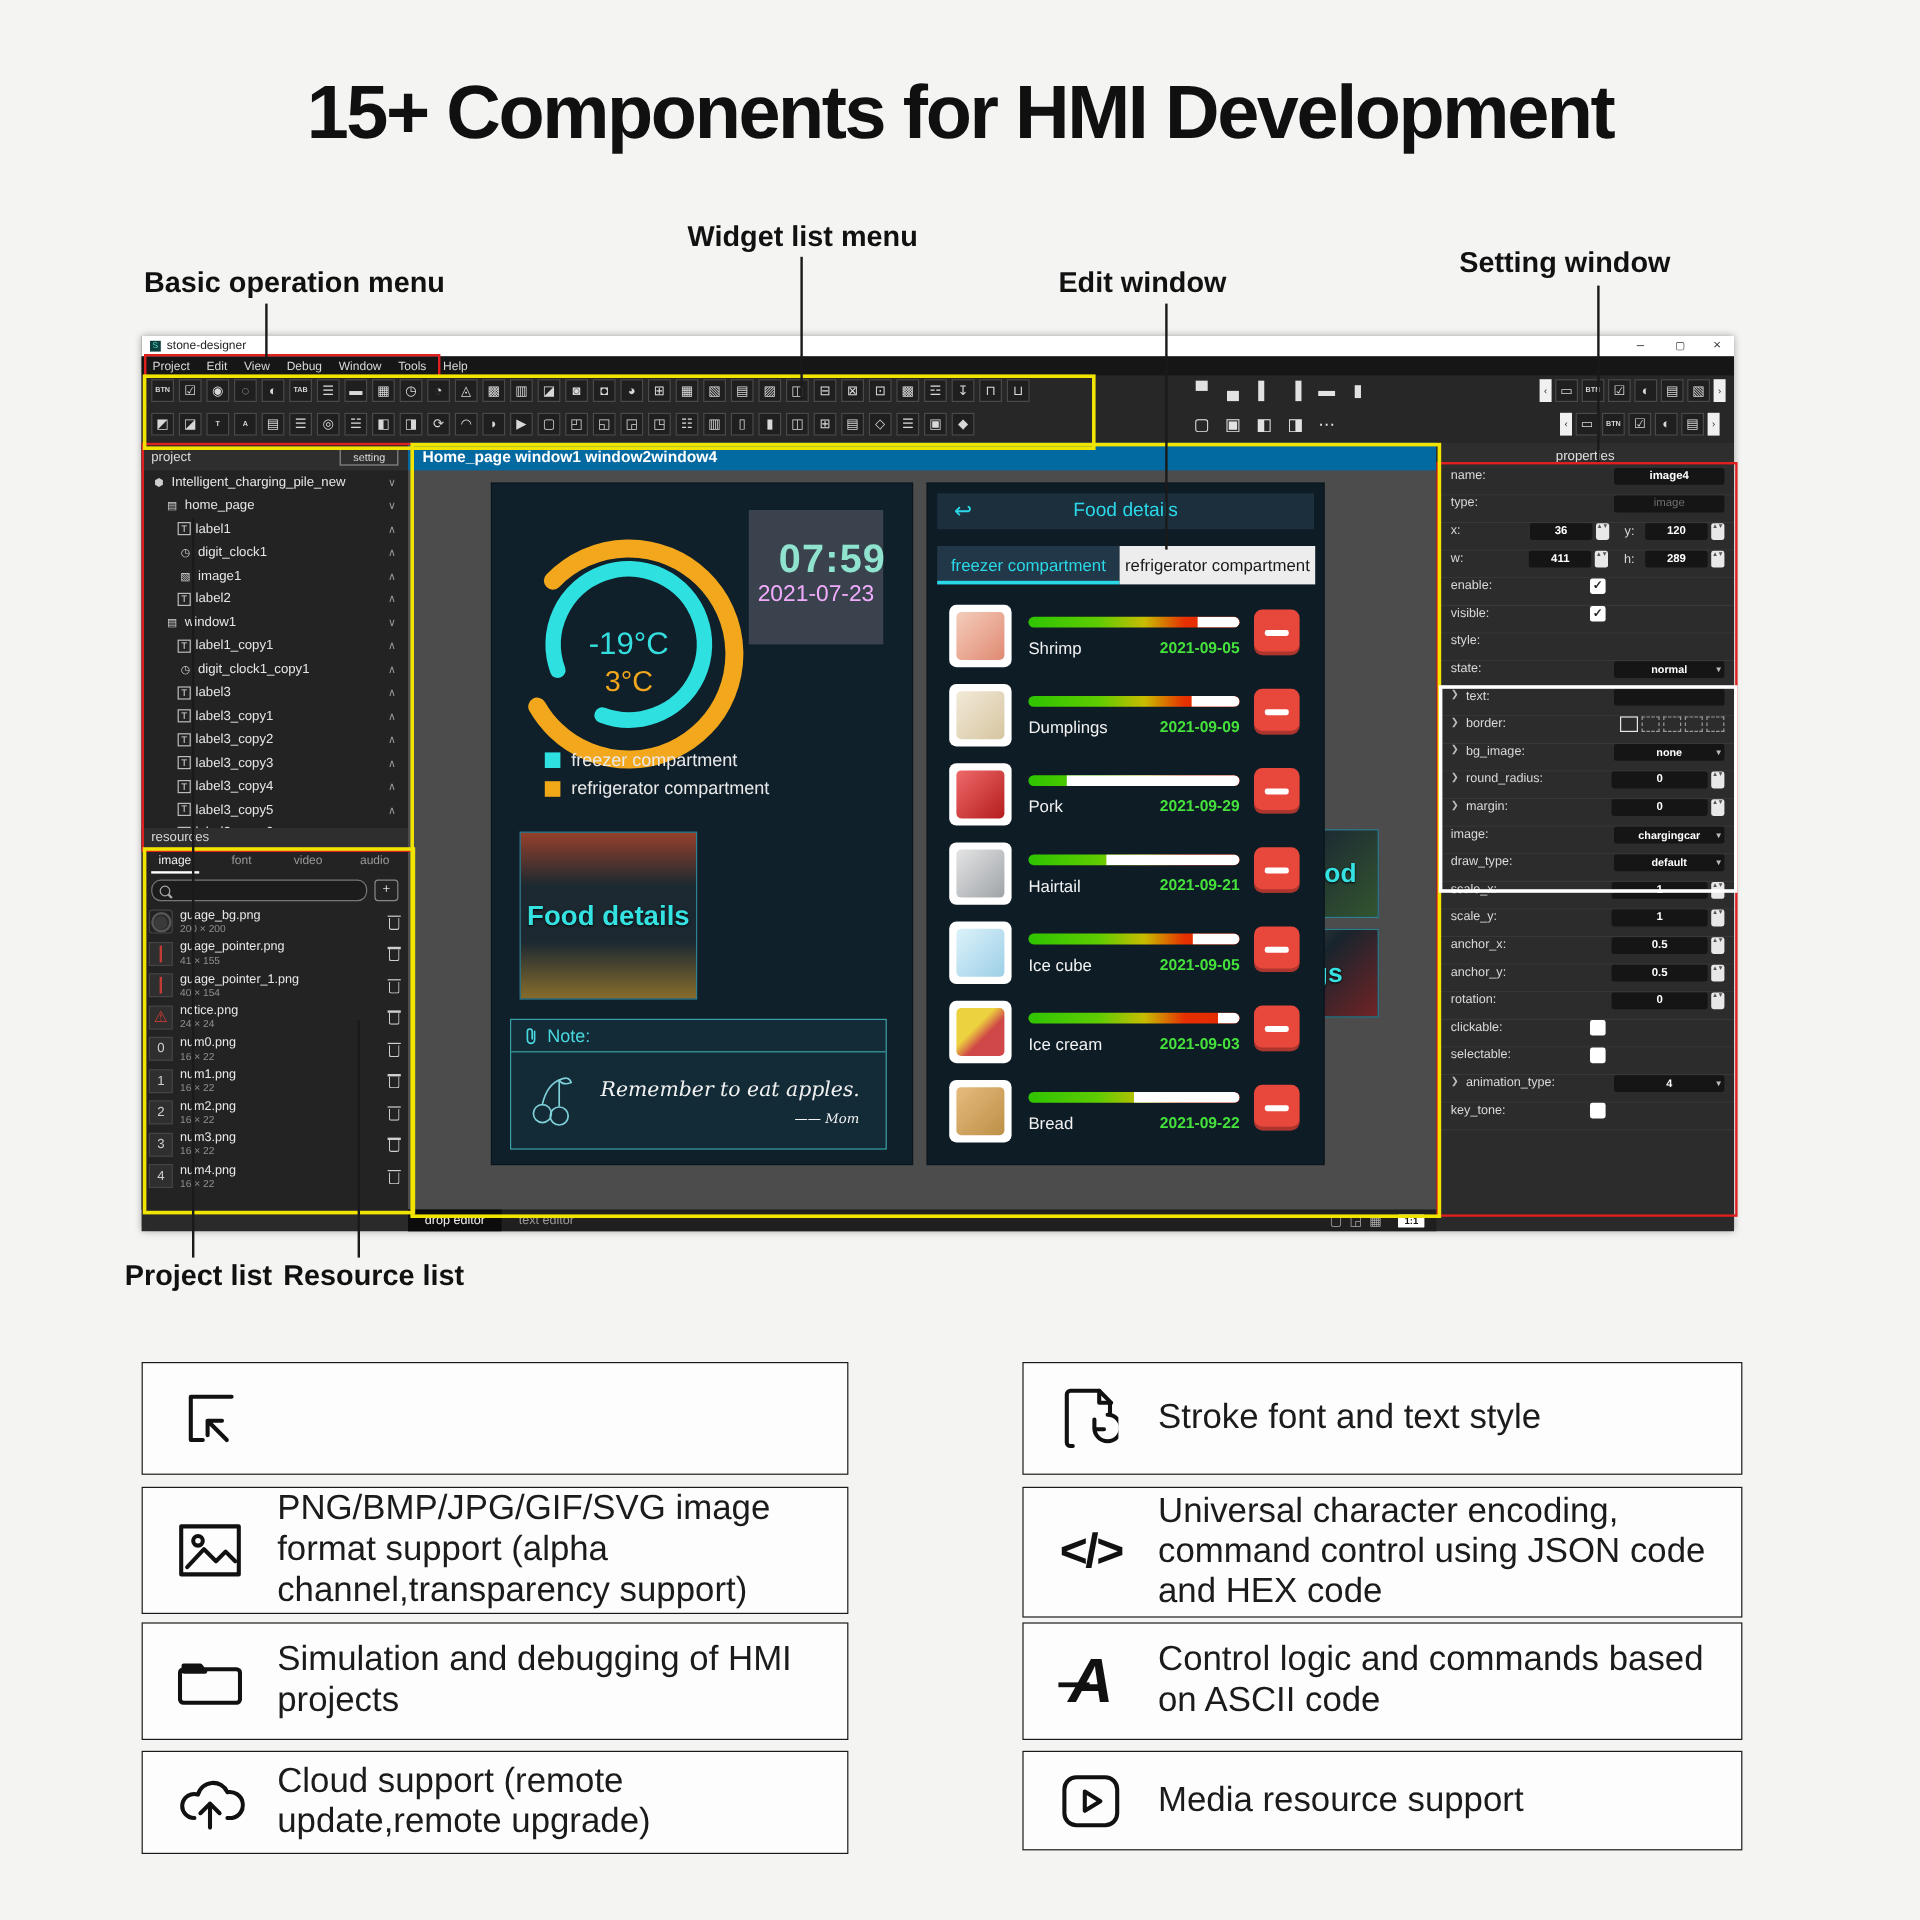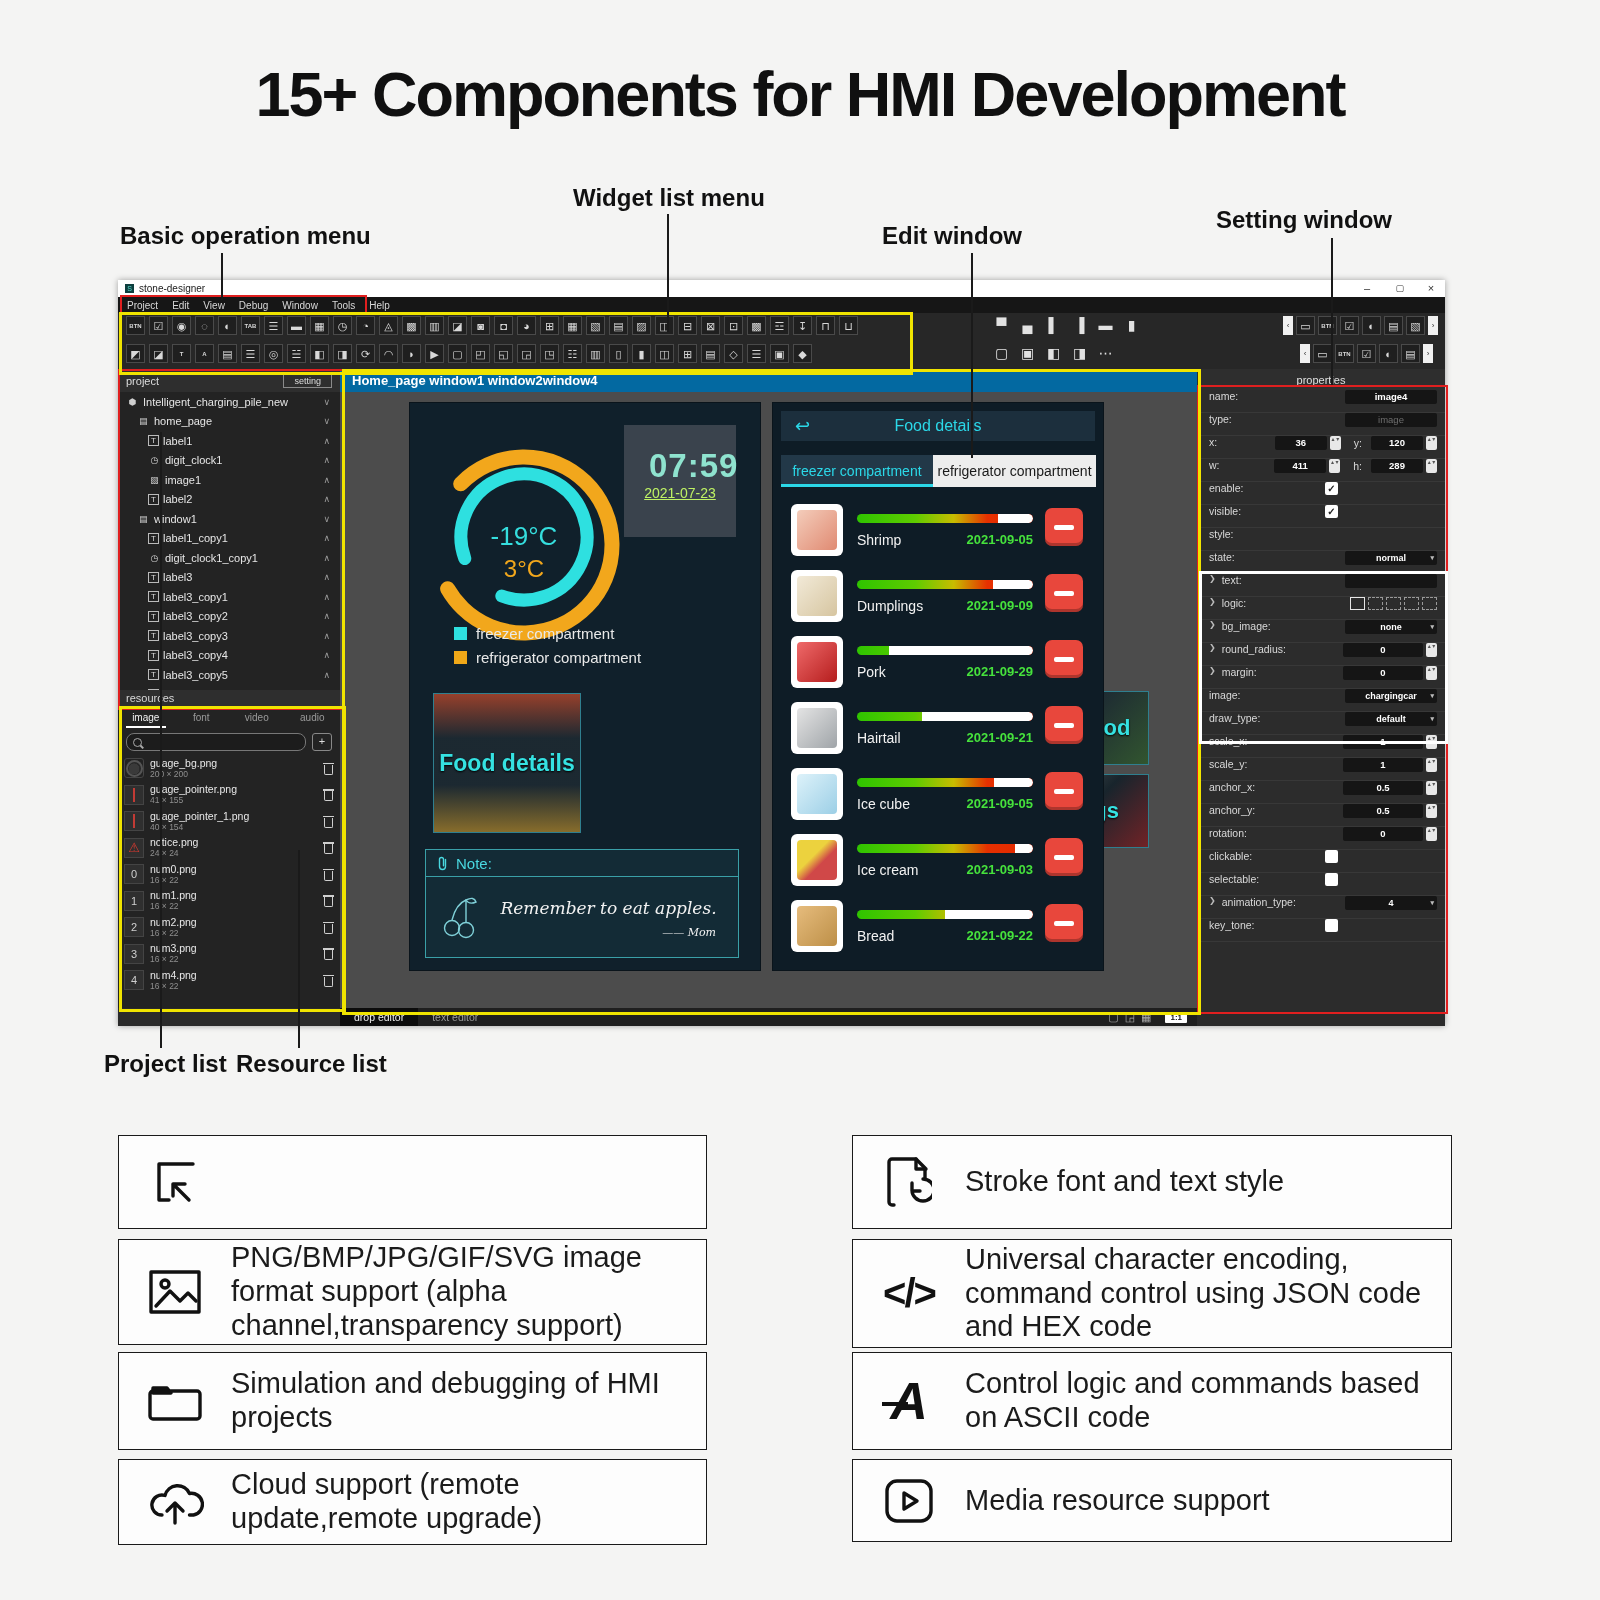--- a/index.html
+++ b/index.html
@@ -66,21 +66,21 @@
   .trash i{position:absolute;left:1px;right:1px;top:3px;bottom:0;border:1.3px solid #cfcfcf;
     border-top:none;border-radius:0 0 2px 2px;}
   .trash::before{content:"";position:absolute;left:0;right:0;top:1px;height:1.5px;background:#cfcfcf;}
   
   .canvas{left:340px;top:369px;width:857px;height:639px;background:#4c4c4c;}
   .edittabs{left:340px;top:369px;width:857px;height:23px;background:#0369a1;color:#fff;
     font-size:13px;font-weight:700;line-height:23px;padding-left:12px;box-sizing:border-box;}
   .screen{background:#10202b;box-shadow:0 0 0 1px #0a141b;}
   .card{background:#3a434d;}
   .clock-time{color:#8fe3cf;font-size:33px;font-weight:700;letter-spacing:1px;}
-  .clock-date{color:#bef264;font-size:14px;text-decoration:underline;}
+  .clock-date{color:#f0abfc;font-size:19px;}
   .legend-sw{width:13px;height:13px;margin-right:9px;flex:none;}
   .legend-row{display:flex;align-items:center;color:#e9e9e9;font-size:15px;height:24px;}
   .photocard{border:1px solid #2f7f8f;display:flex;align-items:center;justify-content:center;
     color:#35e2e2;font-weight:700;text-shadow:0 1px 2px #000;}
   .notebox{border:1px solid #3aa0a8;background:#132b36;}
   .notehead{height:26px;border-bottom:1px solid #3aa0a8;display:flex;align-items:center;
     color:#49d8e0;font-size:15px;gap:7px;padding-left:10px;}
   .notemsg{color:#f2f2f2;font-size:17px;font-family:"DejaVu Serif",serif;font-style:italic;}
   .notesig{color:#f2f2f2;font-size:11px;font-family:"DejaVu Serif",serif;font-style:italic;}
   .fheader{background:#1c2f3d;color:#2bd8e8;}
@@ -680,21 +680,21 @@
       </div>
       <div class="prow">
         <span class="pexp">❯</span>
         <span class="plabel">text:</span>
         <span class="pctrl">
           <span class="pinput"></span>
         </span>
       </div>
       <div class="prow">
         <span class="pexp">❯</span>
-        <span class="plabel">logic:</span>
+        <span class="plabel">border:</span>
         <span class="pctrl">
           <span class="bbox"></span>
           <span class="bbox d"></span>
           <span class="bbox d"></span>
           <span class="bbox d"></span>
           <span class="bbox d"></span>
         </span>
       </div>
       <div class="prow">
         <span class="pexp">❯</span>

